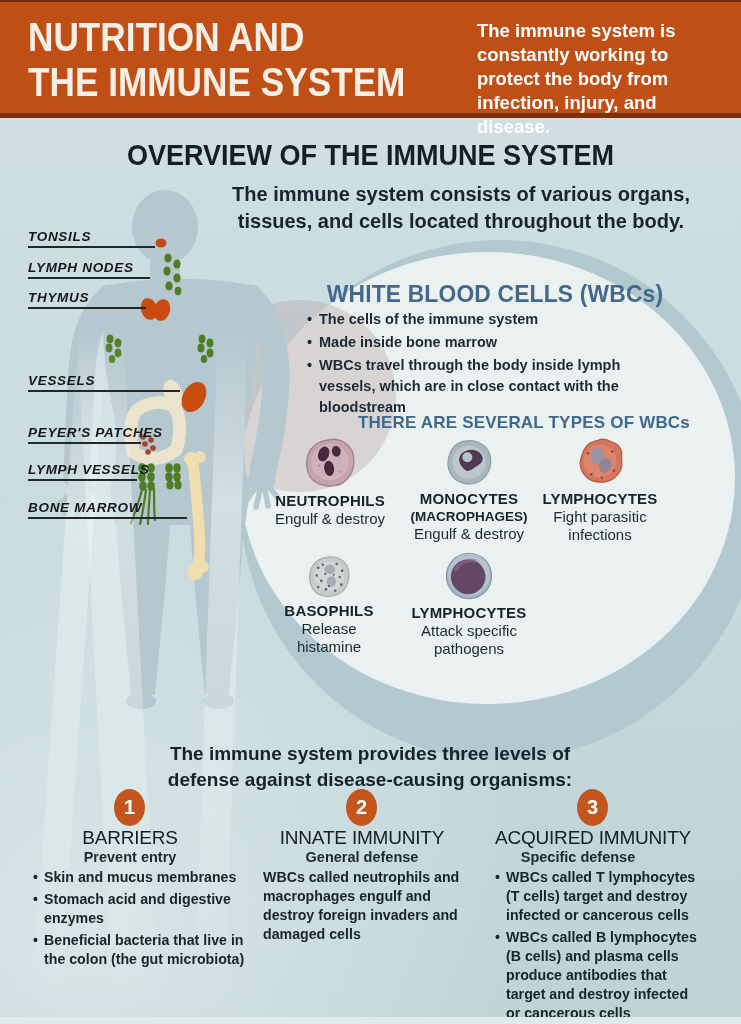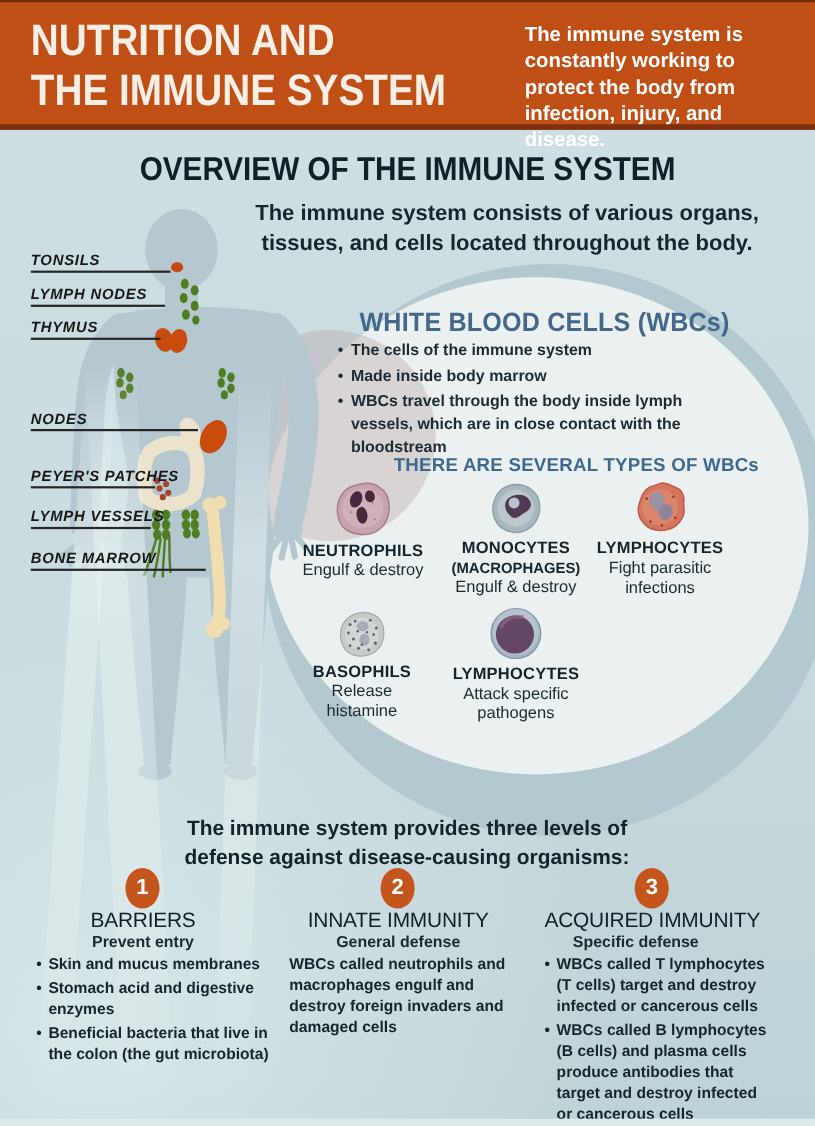--- a/index.html
+++ b/index.html
@@ -240,36 +240,36 @@
   <div class="organ-label lbl0">
       <span>TONSILS</span>
     </div>
   <div class="organ-label lbl1">
       <span>LYMPH NODES</span>
     </div>
   <div class="organ-label lbl2">
       <span>THYMUS</span>
     </div>
   <div class="organ-label lbl3">
-      <span>NODES</span>
+      <span>VESSELS</span>
     </div>
   <div class="organ-label lbl4">
       <span>PEYER'S PATCHES</span>
     </div>
   <div class="organ-label lbl5">
       <span>LYMPH VESSELS</span>
     </div>
   <div class="organ-label lbl6">
       <span>BONE MARROW</span>
     </div>
 
   <div class="wbc-heading">WHITE BLOOD CELLS (WBCs)</div>
   <ul class="wbc-bullets">
     <li>The cells of the immune system</li>
-    <li>Made inside body marrow</li>
+    <li>Made inside bone marrow</li>
     <li>WBCs travel through the body inside lymph vessels, which are in close contact with the bloodstream</li>
   </ul>
   <div class="wbc-types">THERE ARE SEVERAL TYPES OF WBCs</div>
 
   <div class="cell cell0">
     <svg width="54" height="54" viewBox="0 0 60 60">
       <path d="M30,4 C42,2 54,10 56,22 C58,34 54,46 44,52 C34,58 18,56 10,48 C3,40 2,26 8,16 C14,7 20,6 30,4 Z" fill="#c7a3ae" stroke="#a5808c" stroke-width="1.5"></path>
       <ellipse cx="30" cy="29" rx="21" ry="20" fill="#d6b8c0" opacity="0.65"></ellipse>
       <circle cx="18" cy="33" r="1.2" fill="#a98895"></circle>
         <circle cx="42" cy="40" r="1.2" fill="#a98895"></circle>

